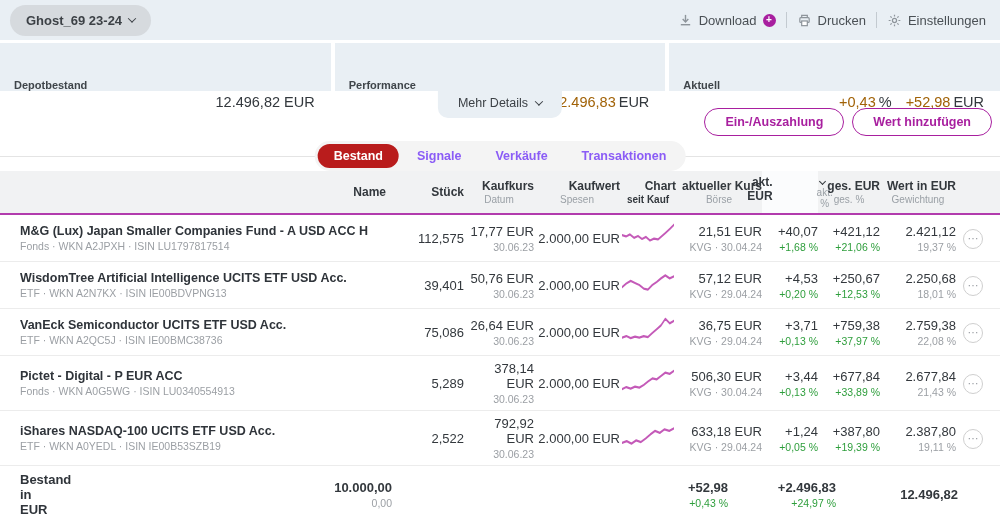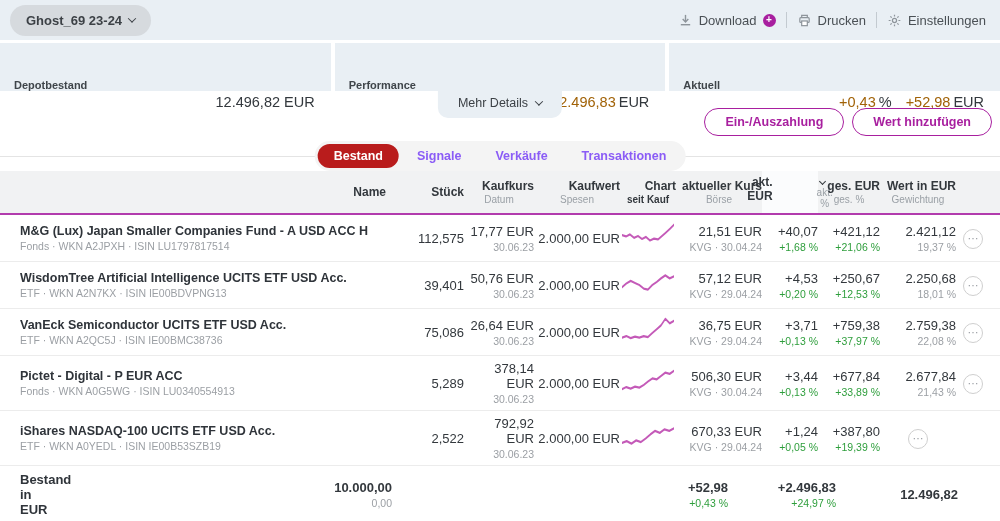--- a/index.html
+++ b/index.html
@@ -342,31 +342,35 @@
     <div class="r num">2,522</div>
     <div class="r">
         <div class="num">792,92 EUR</div>
         <div class="subnum">30.06.23</div>
       </div>
     <div class="r num">2.000,00 EUR</div>
     <div class="c"><span class="spark"><svg viewBox="0 0 100 34" preserveAspectRatio="none">
             <polyline points="0.0,24.3 9.1,22.4 18.2,25.1 27.3,21.6 36.4,23.4 45.5,19.7 54.5,15.3 63.6,11.6 72.7,13.7 81.8,9.9 90.9,11.6 100.0,8.9" fill="none" stroke="#c45ab8" stroke-width="2.4" stroke-linejoin="round" stroke-linecap="round"></polyline>
           </svg></span></div>
     <div class="r">
-        <div class="num">670,33 EUR</div>
+        <div class="num">633,18 EUR</div>
         <div class="subnum">KVG · 29.04.24</div>
       </div>
     <div class="r">
         <div class="num green">+1,24</div>
         <div class="subnum green">+0,05 %</div>
       </div>
     <div class="r">
         <div class="num green">+387,80</div>
         <div class="subnum green">+19,39 %</div>
       </div>
+    <div class="r">
+        <div class="num">2.387,80</div>
+        <div class="subnum">19,11 %</div>
+      </div>
     <div class="c"><span class="dots-btn">⋯</span></div>
   </div>
 
   <div class="trow frow">
     <div class="label">Bestand in EUR</div>
     <div></div>
       <div></div>
     <div class="r">
         <div class="num bold">10.000,00</div>
         <div class="subnum">0,00</div>

